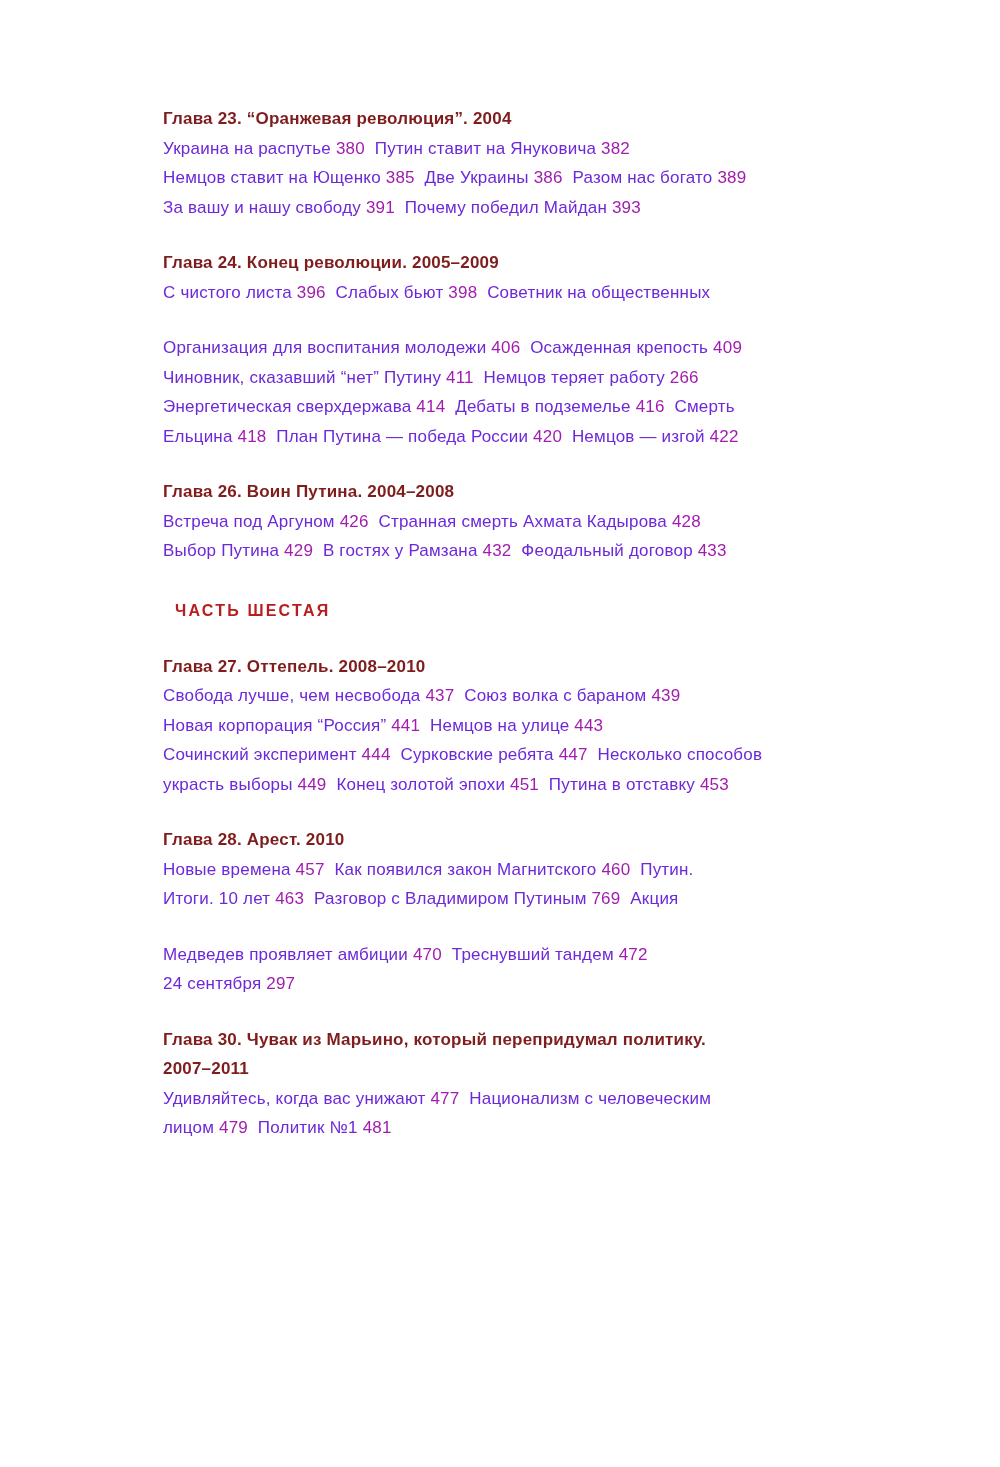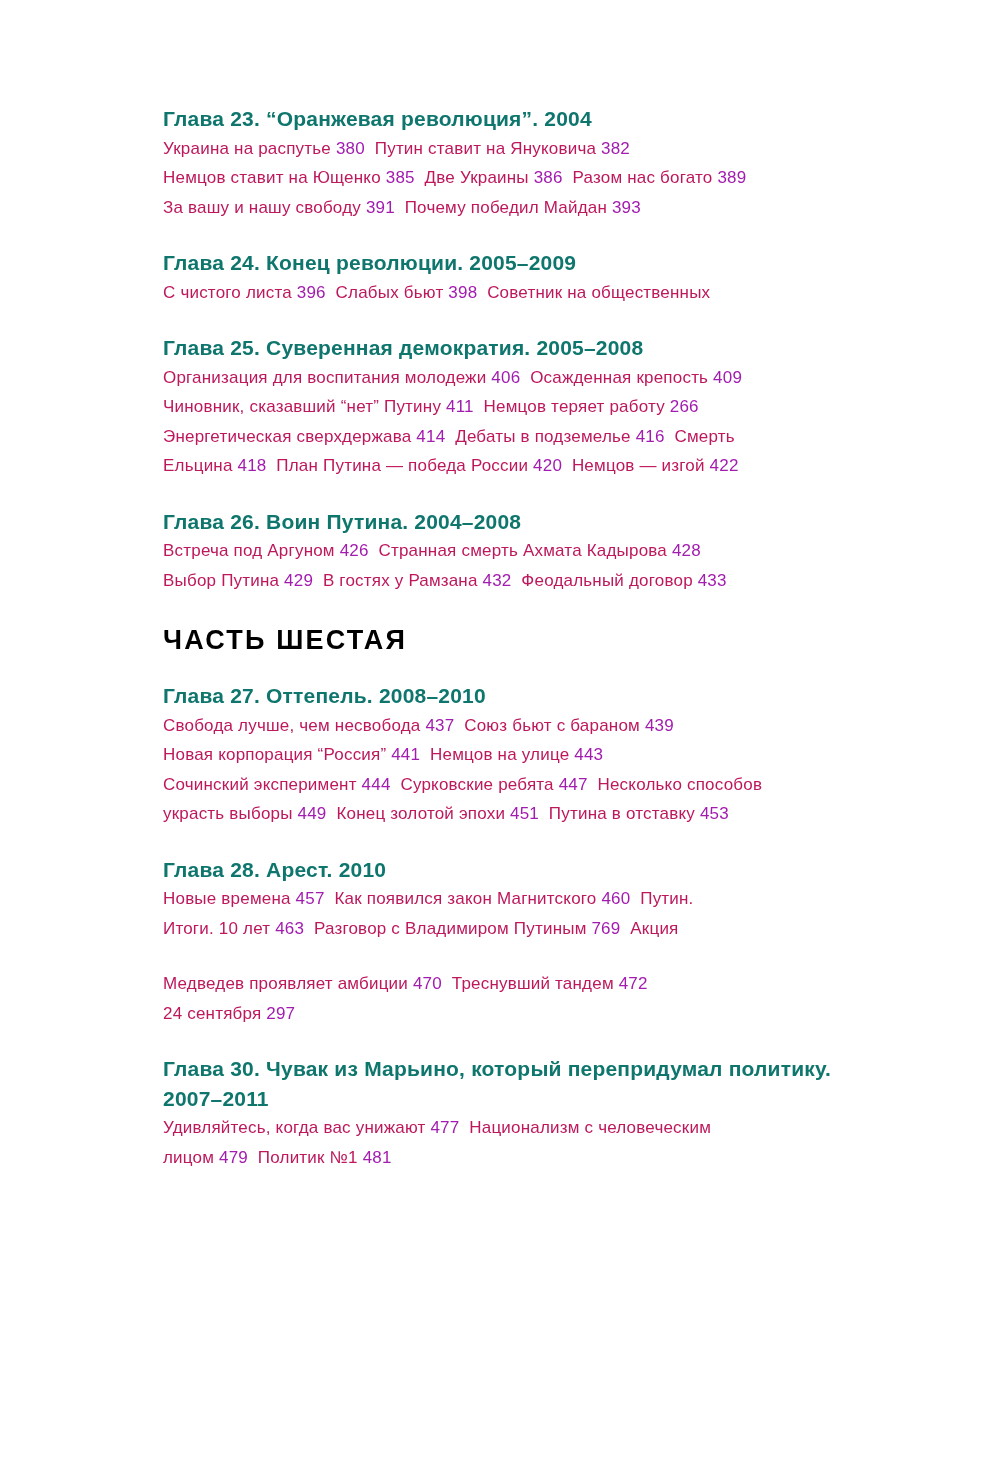--- a/index.html
+++ b/index.html
@@ -12,76 +12,75 @@
     overflow: hidden;
   }
   .content {
     position: absolute;
     left: 163px;
     top: 104px;
     width: 720px;
   }
   .chapter { margin: 0 0 26px 0; }
   .chapter-heading {
-    font-size: 21px;
+    font-size: 17px;
     line-height: 29.5px;
     font-weight: 700;
-    color: #0f766e;
+    color: #7f1d1d;
     letter-spacing: 0.2px;
     white-space: pre-line;
   }
   .toc-line {
     font-size: 17px;
     line-height: 29.5px;
     color: #3f3f3f;
     letter-spacing: 0.2px;
     white-space: pre;
   }
-  .entry-text { font-weight: 400; color: #be185d; }
+  .entry-text { font-weight: 400; color: #6d28d9; }
   .page-number { font-weight: 400; color: #a21caf; }
   .part-heading {
-    font-size: 27px;
+    font-size: 16px;
     line-height: 30px;
     font-weight: 700;
     letter-spacing: 2.2px;
-    color: #000000;
-    margin: 30px 0 26px 0;
+    color: #b91c1c;
+    margin: 30px 0 26px 12px;
   }
 </style>
 </head>
 <body>
 
 <div class="page">
   <div class="content">
       <section class="chapter">
         <div class="chapter-heading">Глава 23. “Оранжевая революция”. 2004</div>
         <div class="toc-line"><span class="entry-text">Украина на распутье </span><span class="page-number">380</span><span class="entry-text">  Путин ставит на Януковича </span><span class="page-number">382</span></div>
         <div class="toc-line"><span class="entry-text">Немцов ставит на Ющенко </span><span class="page-number">385</span><span class="entry-text">  Две Украины </span><span class="page-number">386</span><span class="entry-text">  Разом нас богато </span><span class="page-number">389</span></div>
         <div class="toc-line"><span class="entry-text">За вашу и нашу свободу </span><span class="page-number">391</span><span class="entry-text">  Почему победил Майдан </span><span class="page-number">393</span></div>
       </section>
       <section class="chapter">
         <div class="chapter-heading">Глава 24. Конец революции. 2005–2009</div>
         <div class="toc-line"><span class="entry-text">С чистого листа </span><span class="page-number">396</span><span class="entry-text">  Слабых бьют </span><span class="page-number">398</span><span class="entry-text">  Советник на общественных</span></div>
       </section>
       <section class="chapter">
-        <div class="chapter-heading">Глава 25. Суверенная демократия. 2005–2008</div>
         <div class="toc-line"><span class="entry-text">Организация для воспитания молодежи </span><span class="page-number">406</span><span class="entry-text">  Осажденная крепость </span><span class="page-number">409</span></div>
         <div class="toc-line"><span class="entry-text">Чиновник, сказавший “нет” Путину </span><span class="page-number">411</span><span class="entry-text">  Немцов теряет работу </span><span class="page-number">266</span></div>
         <div class="toc-line"><span class="entry-text">Энергетическая сверхдержава </span><span class="page-number">414</span><span class="entry-text">  Дебаты в подземелье </span><span class="page-number">416</span><span class="entry-text">  Смерть</span></div>
         <div class="toc-line"><span class="entry-text">Ельцина </span><span class="page-number">418</span><span class="entry-text">  План Путина — победа России </span><span class="page-number">420</span><span class="entry-text">  Немцов — изгой </span><span class="page-number">422</span></div>
       </section>
       <section class="chapter">
         <div class="chapter-heading">Глава 26. Воин Путина. 2004–2008</div>
         <div class="toc-line"><span class="entry-text">Встреча под Аргуном </span><span class="page-number">426</span><span class="entry-text">  Странная смерть Ахмата Кадырова </span><span class="page-number">428</span></div>
         <div class="toc-line"><span class="entry-text">Выбор Путина </span><span class="page-number">429</span><span class="entry-text">  В гостях у Рамзана </span><span class="page-number">432</span><span class="entry-text">  Феодальный договор </span><span class="page-number">433</span></div>
       </section>
       <div class="part-heading">ЧАСТЬ ШЕСТАЯ</div>
       <section class="chapter">
         <div class="chapter-heading">Глава 27. Оттепель. 2008–2010</div>
-        <div class="toc-line"><span class="entry-text">Свобода лучше, чем несвобода </span><span class="page-number">437</span><span class="entry-text">  Союз бьют с бараном </span><span class="page-number">439</span></div>
+        <div class="toc-line"><span class="entry-text">Свобода лучше, чем несвобода </span><span class="page-number">437</span><span class="entry-text">  Союз волка с бараном </span><span class="page-number">439</span></div>
         <div class="toc-line"><span class="entry-text">Новая корпорация “Россия” </span><span class="page-number">441</span><span class="entry-text">  Немцов на улице </span><span class="page-number">443</span></div>
         <div class="toc-line"><span class="entry-text">Сочинский эксперимент </span><span class="page-number">444</span><span class="entry-text">  Сурковские ребята </span><span class="page-number">447</span><span class="entry-text">  Несколько способов</span></div>
         <div class="toc-line"><span class="entry-text">украсть выборы </span><span class="page-number">449</span><span class="entry-text">  Конец золотой эпохи </span><span class="page-number">451</span><span class="entry-text">  Путина в отставку </span><span class="page-number">453</span></div>
       </section>
       <section class="chapter">
         <div class="chapter-heading">Глава 28. Арест. 2010</div>
         <div class="toc-line"><span class="entry-text">Новые времена </span><span class="page-number">457</span><span class="entry-text">  Как появился закон Магнитского </span><span class="page-number">460</span><span class="entry-text">  Путин.</span></div>
         <div class="toc-line"><span class="entry-text">Итоги. 10 лет </span><span class="page-number">463</span><span class="entry-text">  Разговор с Владимиром Путиным </span><span class="page-number">769</span><span class="entry-text">  Акция</span></div>
       </section>
       <section class="chapter">

